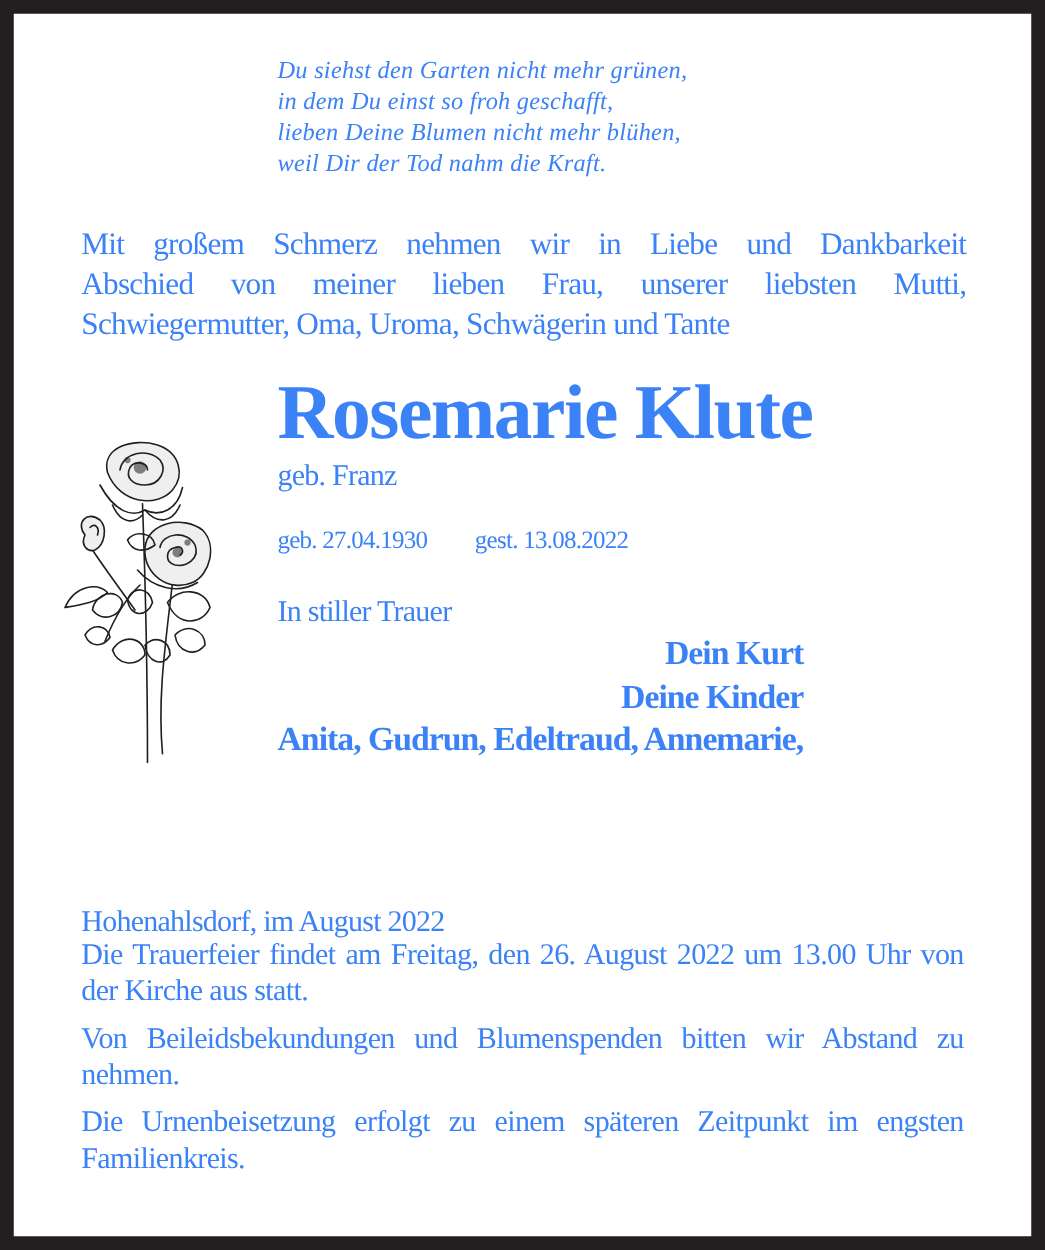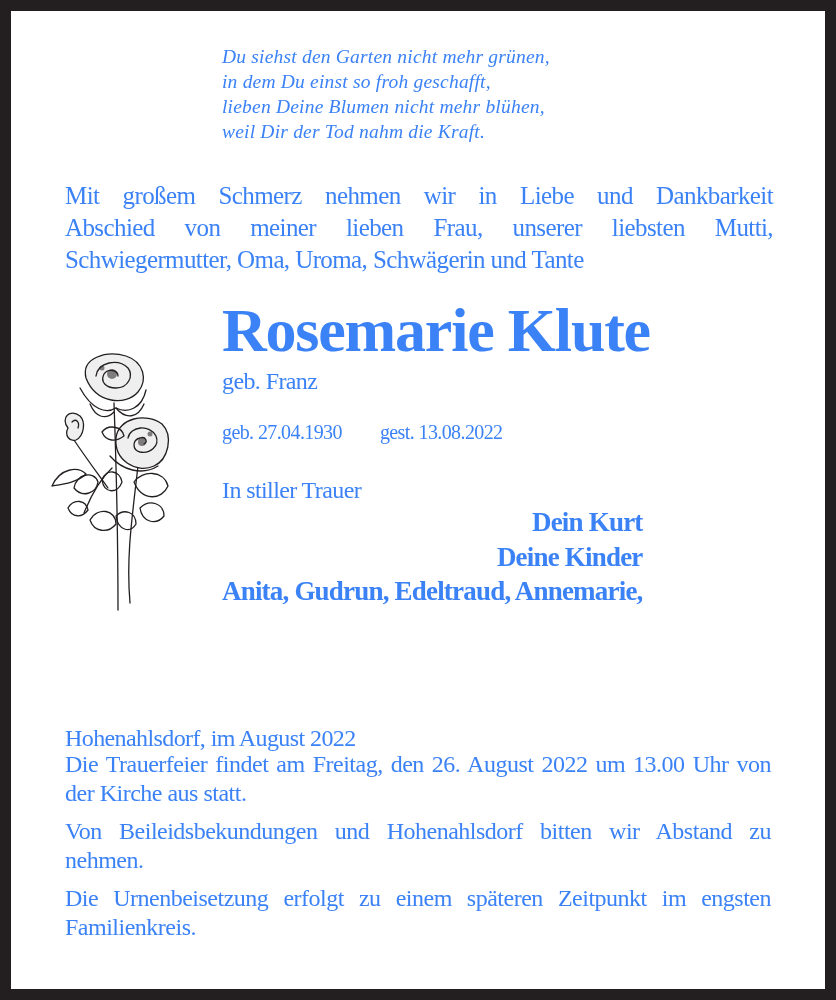--- a/index.html
+++ b/index.html
@@ -129,15 +129,15 @@
 <div class="mourners serif">
   <div>Dein Kurt</div>
   <div>Deine Kinder</div>
   <div>Anita, Gudrun, Edeltraud, Annemarie,</div>
 </div>
 
 <div class="place serif">Hohenahlsdorf, im August 2022</div>
 
 <div class="notices serif">
   <div class="notice">Die Trauerfeier findet am Freitag, den 26. August 2022 um 13.00 Uhr von der Kirche aus statt.</div>
-  <div class="notice">Von Beileidsbekundungen und Hohenahlsdorf bitten wir Abstand zu nehmen.</div>
+  <div class="notice">Von Beileidsbekundungen und Blumenspenden bitten wir Abstand zu nehmen.</div>
   <div class="notice">Die Urnenbeisetzung erfolgt zu einem späteren Zeitpunkt im engsten Familienkreis.</div>
 </div>
 
 </body></html>

